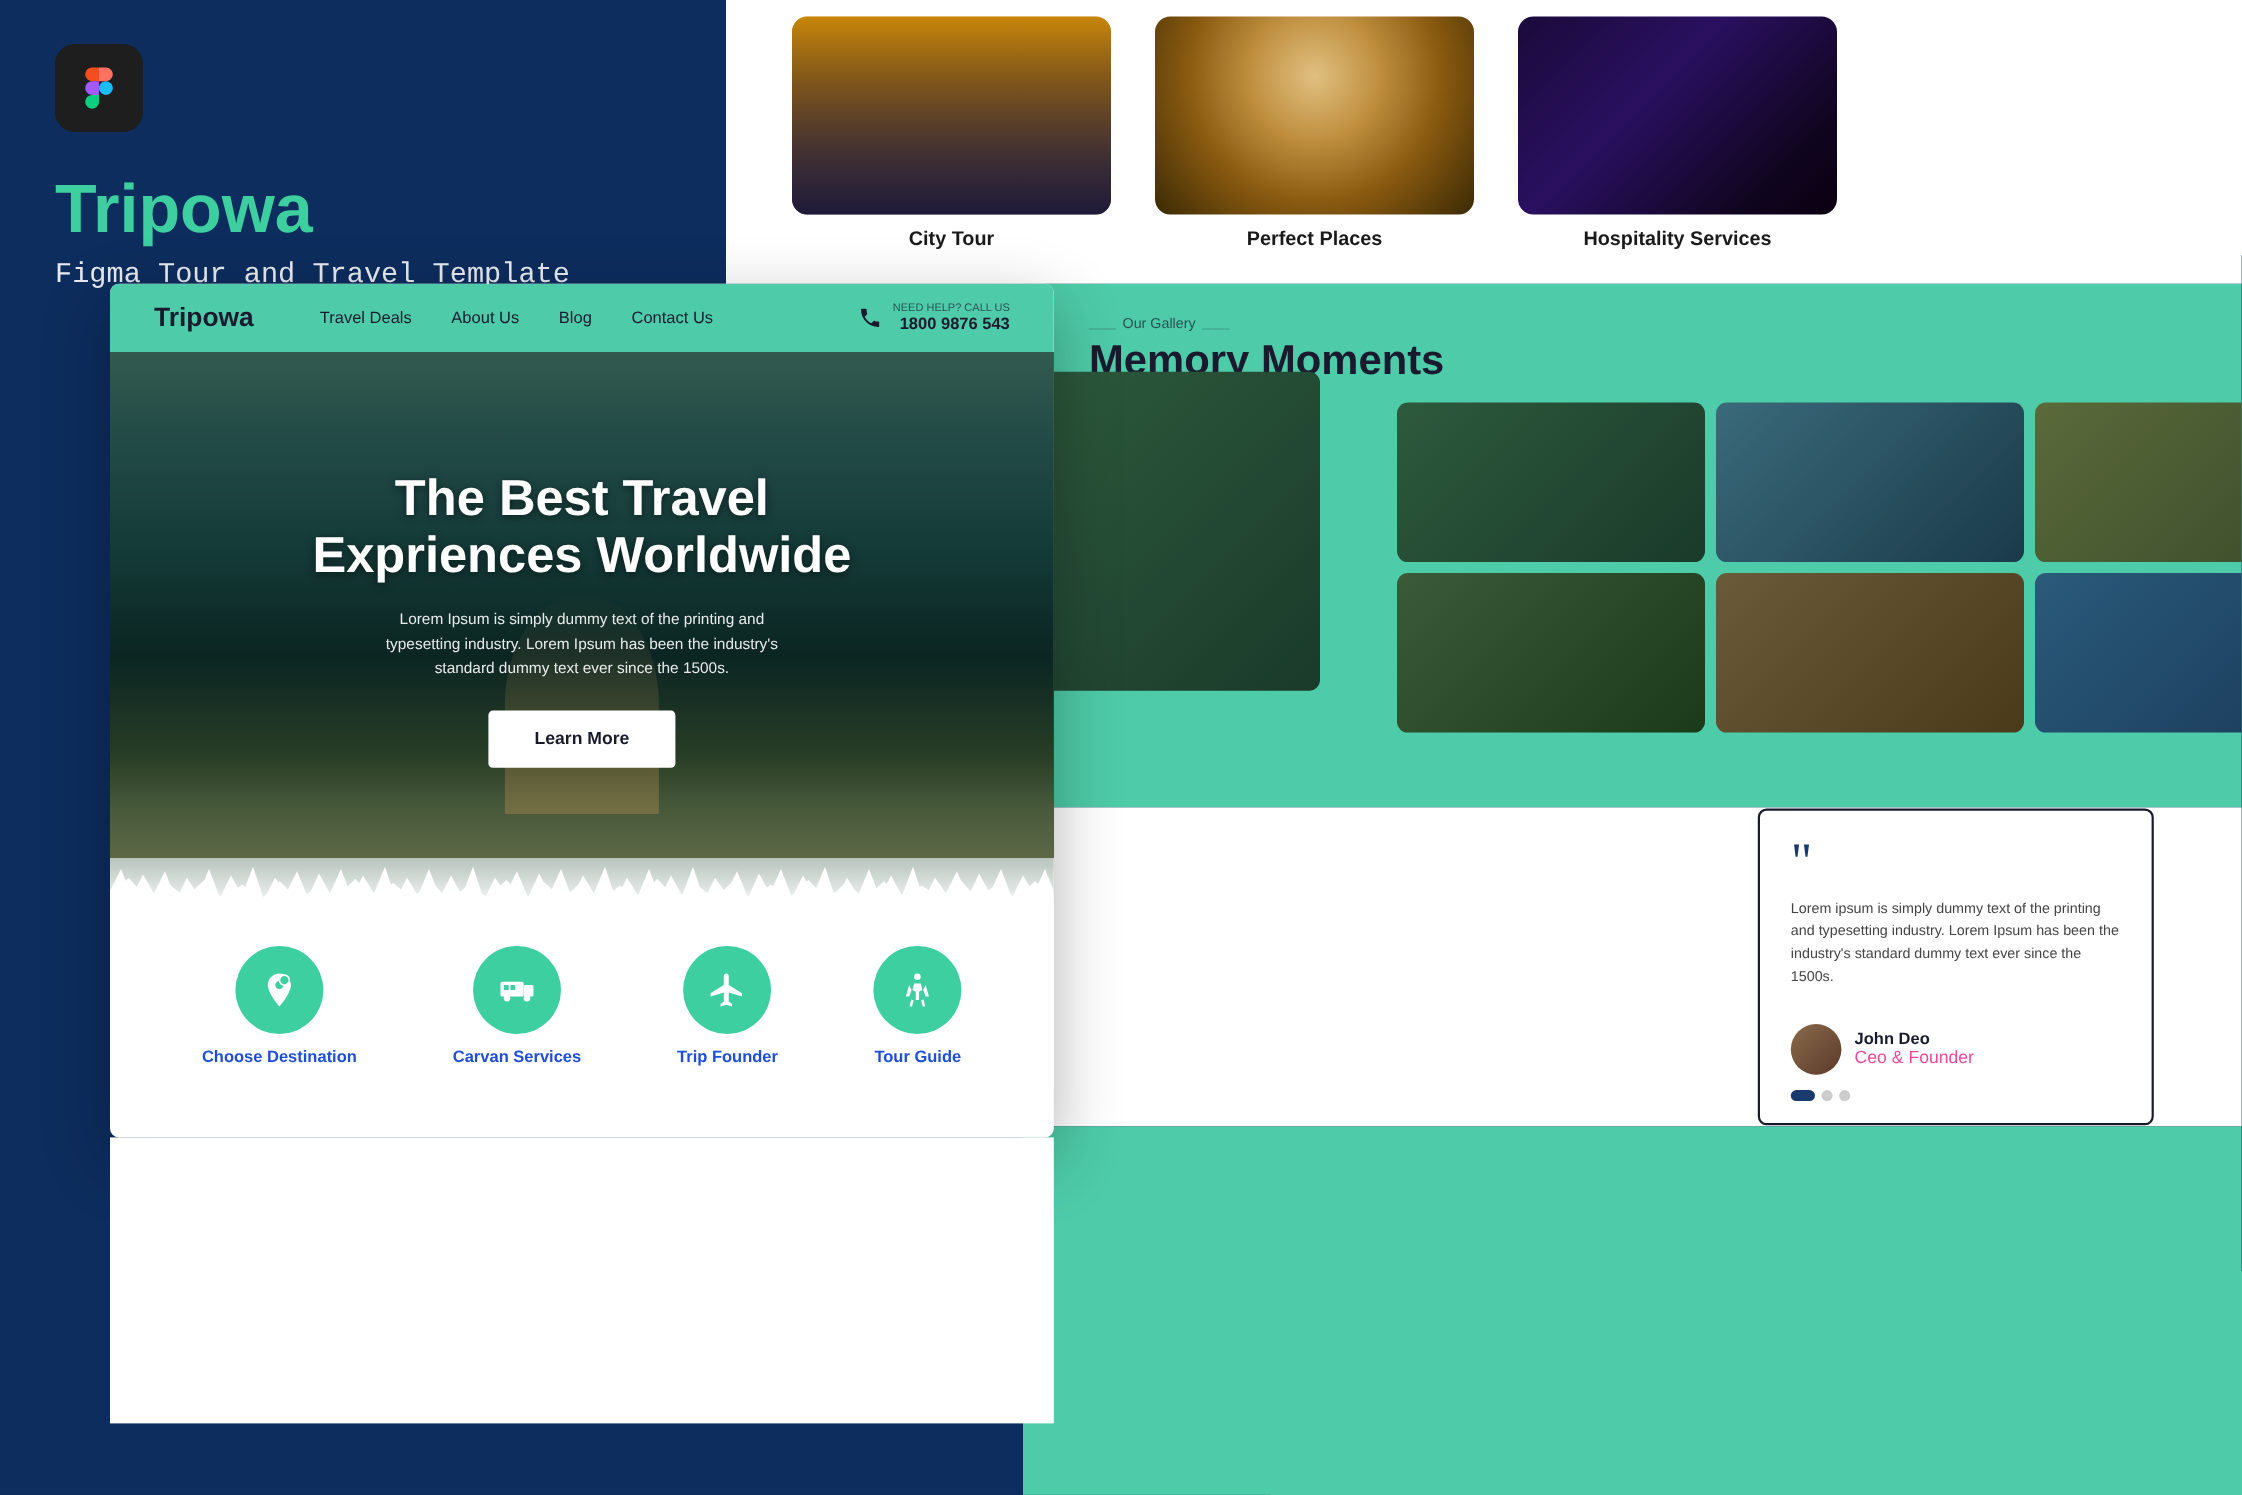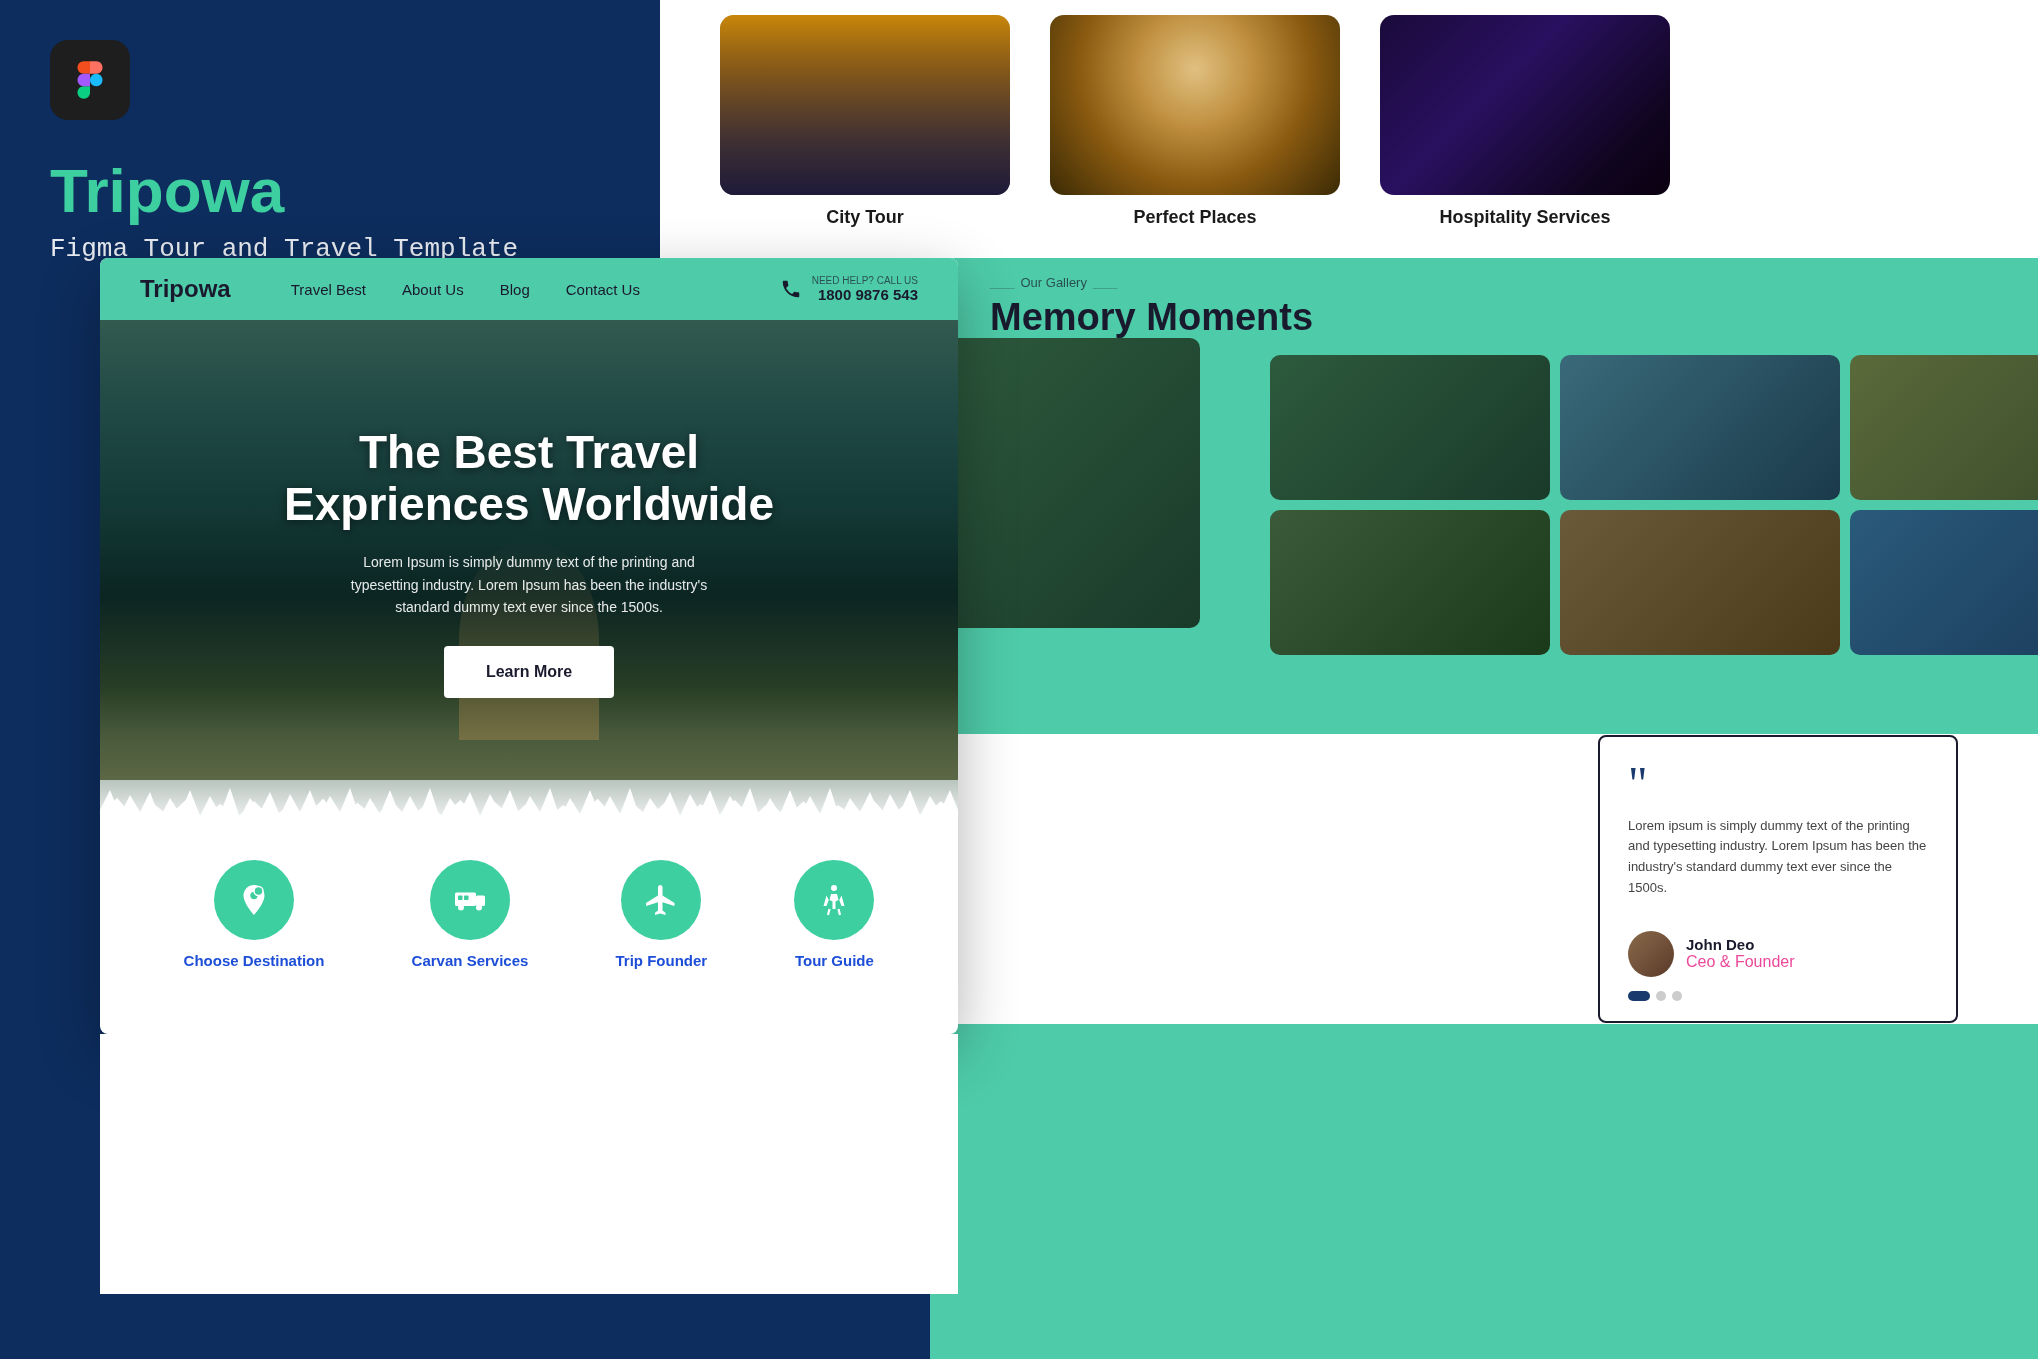--- a/index.html
+++ b/index.html
@@ -307,21 +307,21 @@
       position: absolute;
       right: 0;
       top: 258px;
       width: 1108px;
       height: 476px;
       background: #4ECBA8;
       overflow: hidden;
     }
 
     .gallery-header {
-      padding: 17px 60px 16px;
+      padding: 28px 60px 16px;
       display: flex;
       flex-direction: column;
     }
 
     .gallery-subtitle {
       font-size: 13px;
       color: #1a1a2e;
       opacity: 0.7;
       display: flex;
       align-items: center;
@@ -544,21 +544,21 @@
   </div>
 </div>
 
 <div class="bottom-green"></div>
 
 <div class="website-mockup">
 
   <nav class="nav-bar">
     <div class="nav-logo">Tripowa</div>
     <div class="nav-links">
-      <a class="nav-link" href="#">Travel Best</a>
+      <a class="nav-link" href="#">Travel Deals</a>
       <a class="nav-link" href="#">About Us</a>
       <a class="nav-link" href="#">Blog</a>
       <a class="nav-link" href="#">Contact Us</a>
     </div>
     <div class="nav-contact">
       <svg width="22" height="22" viewBox="0 0 24 24" fill="#1a1a2e">
         <path d="M6.6 10.8c1.4 2.8 3.8 5.1 6.6 6.6l2.2-2.2c.3-.3.7-.4 1-.2 1.1.4 2.3.6 3.6.6.6 0 1 .4 1 1V20c0 .6-.4 1-1 1-9.4 0-17-7.6-17-17 0-.6.4-1 1-1h3.5c.6 0 1 .4 1 1 0 1.3.2 2.5.6 3.6.1.3 0 .7-.2 1L6.6 10.8z"></path>
       </svg>
       <div class="nav-contact-text">
         <div class="nav-need-help">NEED HELP? CALL US</div>

